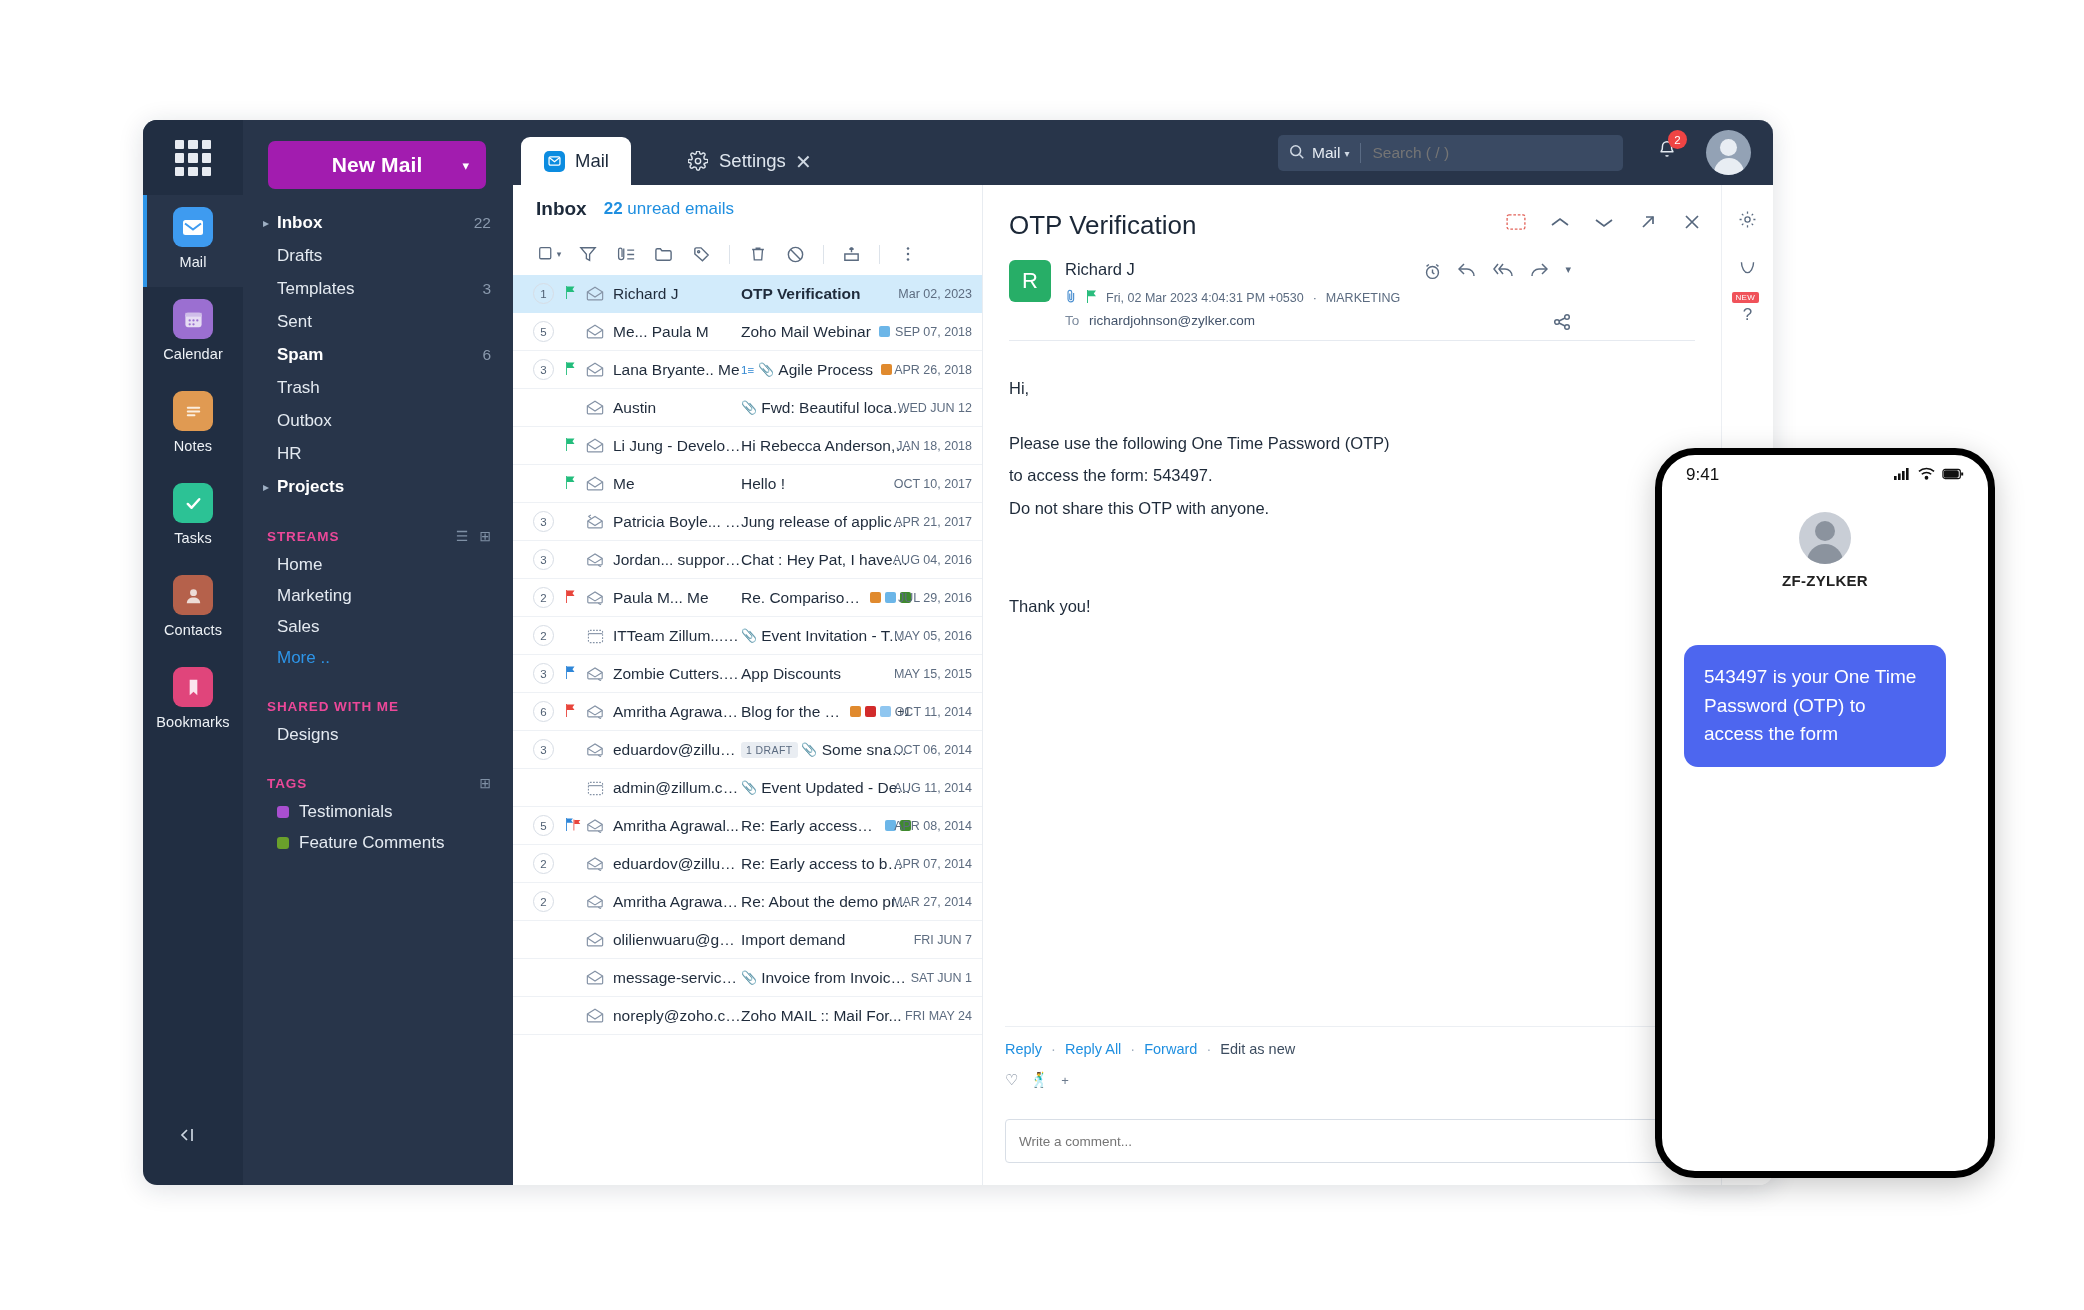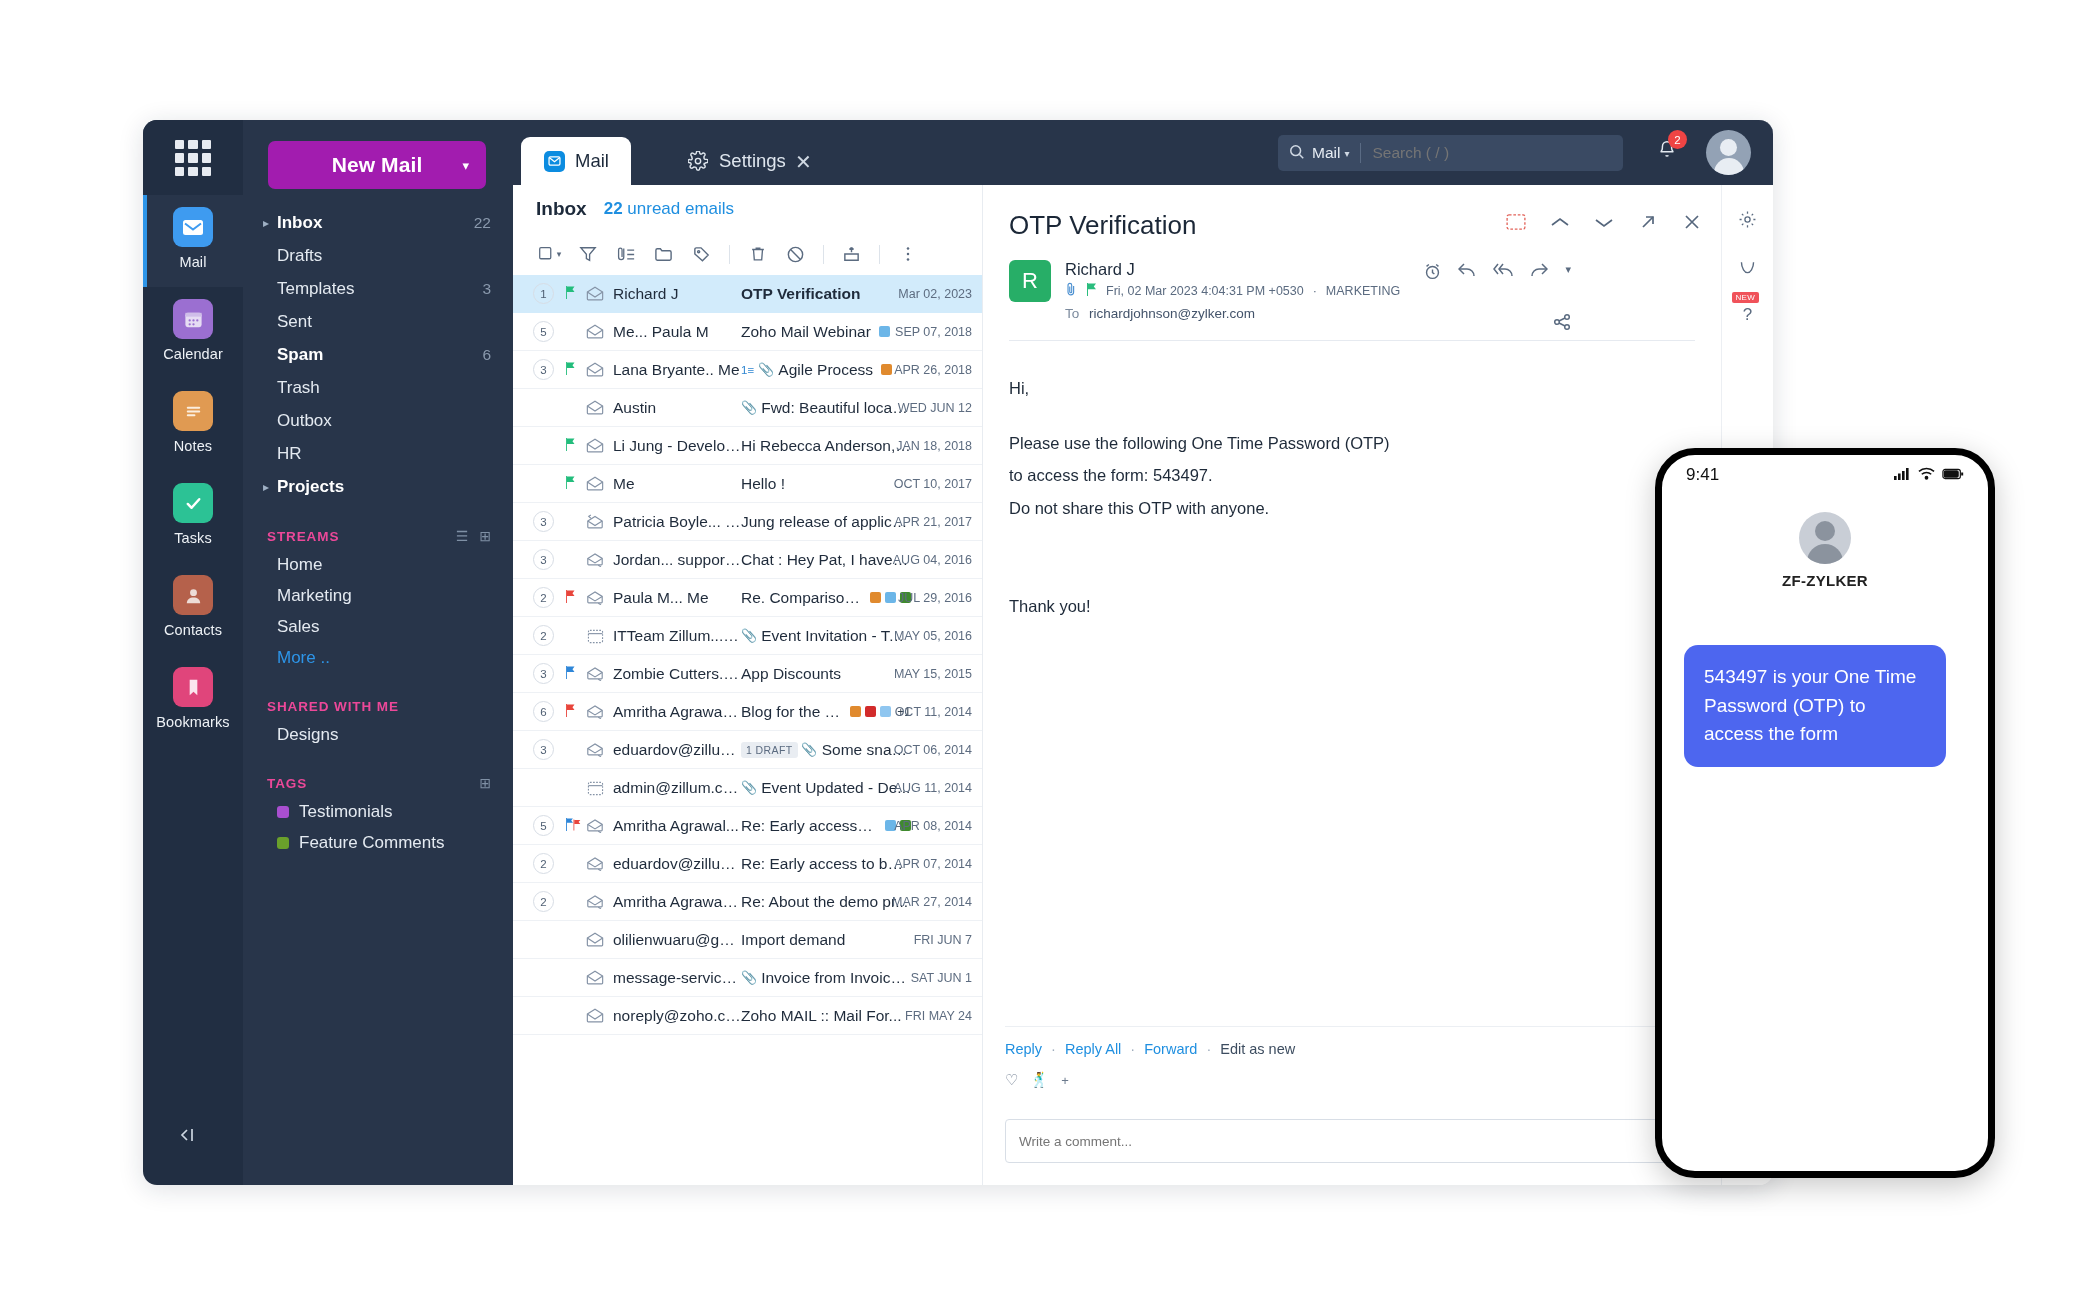--- a/index.html
+++ b/index.html
@@ -111,21 +111,21 @@
   .thread{ color:#2f86d1; font-size:11.5px; display:flex; align-items:center; gap:1px;}
 
   
   .read{ position:absolute; left:470px; top:65px; right:52px; bottom:0; background:#fff;}
   .read-title{ position:absolute; left:26px; top:25px; font-size:26px; color:#1b2737;}
   .read-acts{ position:absolute; right:18px; top:26px; display:flex; align-items:center; gap:22px; color:#56677d;}
   .read-acts .ra{cursor:pointer; font-size:19px; display:flex;align-items:center;justify-content:center;width:22px;height:22px;}
   .sender{ position:absolute; left:26px; top:75px; display:flex; gap:14px;}
   .sav{ width:42px;height:42px;border-radius:6px;background:#27ae67;color:#fff;font-size:22px;display:flex;align-items:center;justify-content:center;}
   .sname{ font-size:16.5px; color:#1d2a3b;}
-  .smeta{ display:flex; align-items:center; gap:9px; margin-top:3px; font-size:12.5px; color:#5b6b80;}
+  .smeta{ display:flex; align-items:center; gap:9px; margin-top:10px; font-size:12.5px; color:#5b6b80;}
   .sto{ margin-top:7px; font-size:13.5px; color:#43536a;}
   .sto .lab{ color:#7b8a9d; margin-right:6px;}
   .msgacts{ position:absolute; right:150px; top:78px; display:flex; gap:17px; color:#5b6b80; font-size:16px;}
   .msgacts span{cursor:pointer;}
   .share-ic{ position:absolute; right:150px; top:128px; color:#5b6b80; font-size:16px; cursor:pointer;}
   .hrline{ position:absolute; left:26px; right:26px; top:155px; height:1px; background:#e6eaf0;}
   .body{ position:absolute; left:26px; top:188px; right:26px; font-size:16.5px; color:#1e2a39; line-height:1.85;}
   .body .link{ color:#1557d6; text-decoration:underline; cursor:pointer;}
   .body p{margin-bottom:2px;}
   .body .gap{height:22px;}

